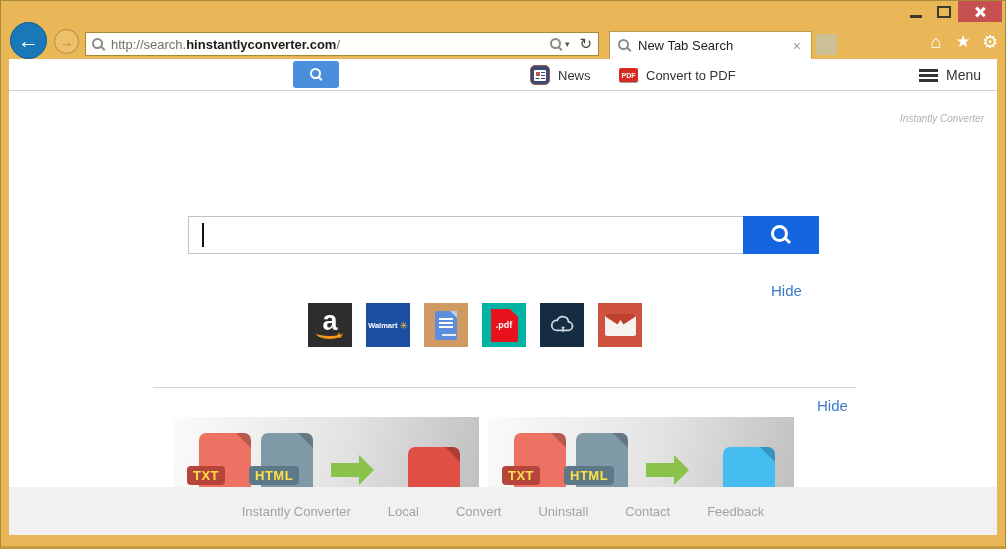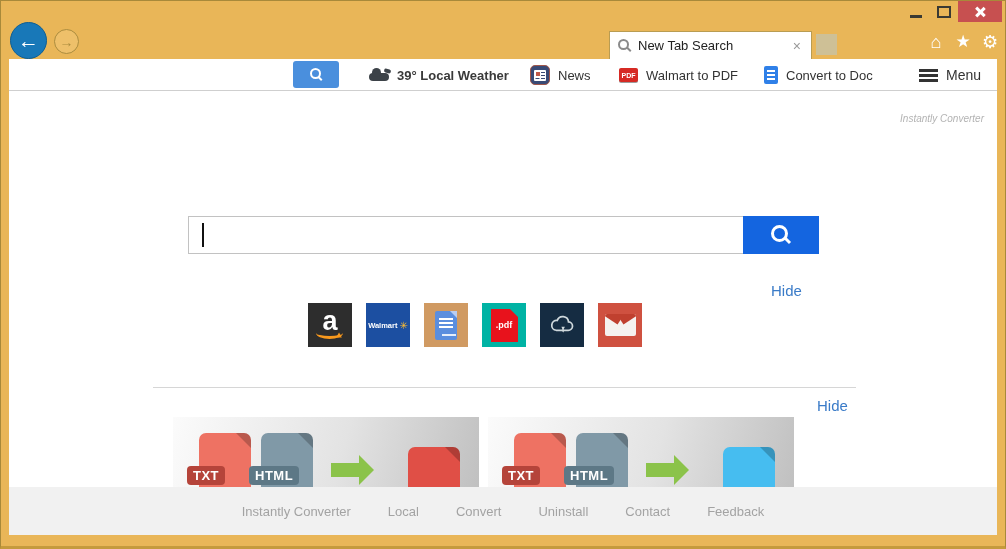--- a/index.html
+++ b/index.html
@@ -119,21 +119,21 @@
 
   .banners { position:absolute; left:164px; top:358px; display:flex; gap:9px; }
   .banner { position:relative; width:306px; height:74px; background:linear-gradient(105deg,#fbfbfb 0%,#e3e3e3 55%,#c0c0c0 100%); overflow:hidden; }
   .bfile { position:absolute; width:52px; height:62px; border-radius:7px; }
   .bfile::before { content:""; position:absolute; right:0; top:0; border-top:15px solid rgba(0,0,0,.22); border-left:15px solid transparent; border-top-right-radius:7px; }
   .bfile.txt { left:26px; top:16px; background:#ee7263; }
   .bfile.html { left:88px; top:16px; background:#8099a7; }
   .bfile.tail { top:30px; left:235px; }
   .bfile.red { background:#e04f46; }
   .bfile.blue { background:#46bdf0; }
-  .blabel { position:absolute; left:-12px; bottom:10px; color:#ffffff; font-size:13px; font-weight:bold; padding:2px 6px; border-radius:4px; letter-spacing:.5px; }
+  .blabel { position:absolute; left:-12px; bottom:10px; color:#fde047; font-size:13px; font-weight:bold; padding:2px 6px; border-radius:4px; letter-spacing:.5px; }
   .bfile.txt .blabel { background:#b5443a; }
   .bfile.html .blabel { background:#5d7886; }
   .garrow { position:absolute; left:158px; top:46px; width:28px; height:14px; background:#8bc34a; }
   .garrow::after { content:""; position:absolute; right:-15px; top:-8px; border-left:15px solid #8bc34a; border-top:15px solid transparent; border-bottom:15px solid transparent; }
 
   .footer { position:absolute; left:0; right:0; bottom:0; height:48px; background:#f1f1f1; display:flex; align-items:center; justify-content:center; gap:37px; }
   .footer a { color:#a3a3a3; font-size:13px; text-decoration:none; }
 </style>
 </head>
 <body>
@@ -150,60 +150,59 @@
       <div class="x"></div>
     </div>
 
   <div class="back-btn">
       <span>←</span>
     </div>
   <div class="fwd-btn">
       <span>→</span>
     </div>
 
+  <div class="address-bar">
+    <span class="mag gray"></span>
+    <span class="url"><span class="gray">http://search.</span><span class="dom">hinstantlyconverter.com</span><span class="gray">/</span></span>
+    <span class="mag gray"></span>
+    <span class="addr-caret">▾</span>
+    <span class="addr-refresh">↻</span>
+  </div>
 
   <div class="tab">
     <span class="mag gray"></span>
     <span class="title">New Tab Search</span>
     <span class="tclose">×</span>
   </div>
   <div class="newtab-btn"></div>
 
   <div class="chrome-ic ic-home">⌂</div>
   <div class="chrome-ic ic-star">★</div>
   <div class="chrome-ic ic-gear">⚙</div>
 
   <div class="page">
 
     <div class="site-toolbar">
       <button class="tb-btn">
           <span class="mag white"></span>
         </button>
 
-      <div class="tb-item tb-weather">
-        <div class="cloud-ic"></div>
-        <span>39° Local Weather</span>
-      </div>
 
       <div class="tb-item tb-news">
         <div class="news-ic">
             <div class="news-in"></div>
           </div>
         <span>News</span>
       </div>
 
       <div class="tb-item tb-pdf">
         <div class="pdftb-ic">PDF</div>
-        <span>Walmart to PDF</span>
-      </div>
-
-      <div class="tb-item tb-doc">
-        <div class="doctb-ic"></div>
-        <span>Convert to Doc</span>
-      </div>
+        <span>Convert to PDF</span>
+      </div>
+
 
       <div class="tb-item tb-menu">
         <div class="hamb"></div>
         <span>Menu</span>
       </div>
     </div>
 
     <div class="brand">Instantly Converter</div>
 
     <div class="searchform">

